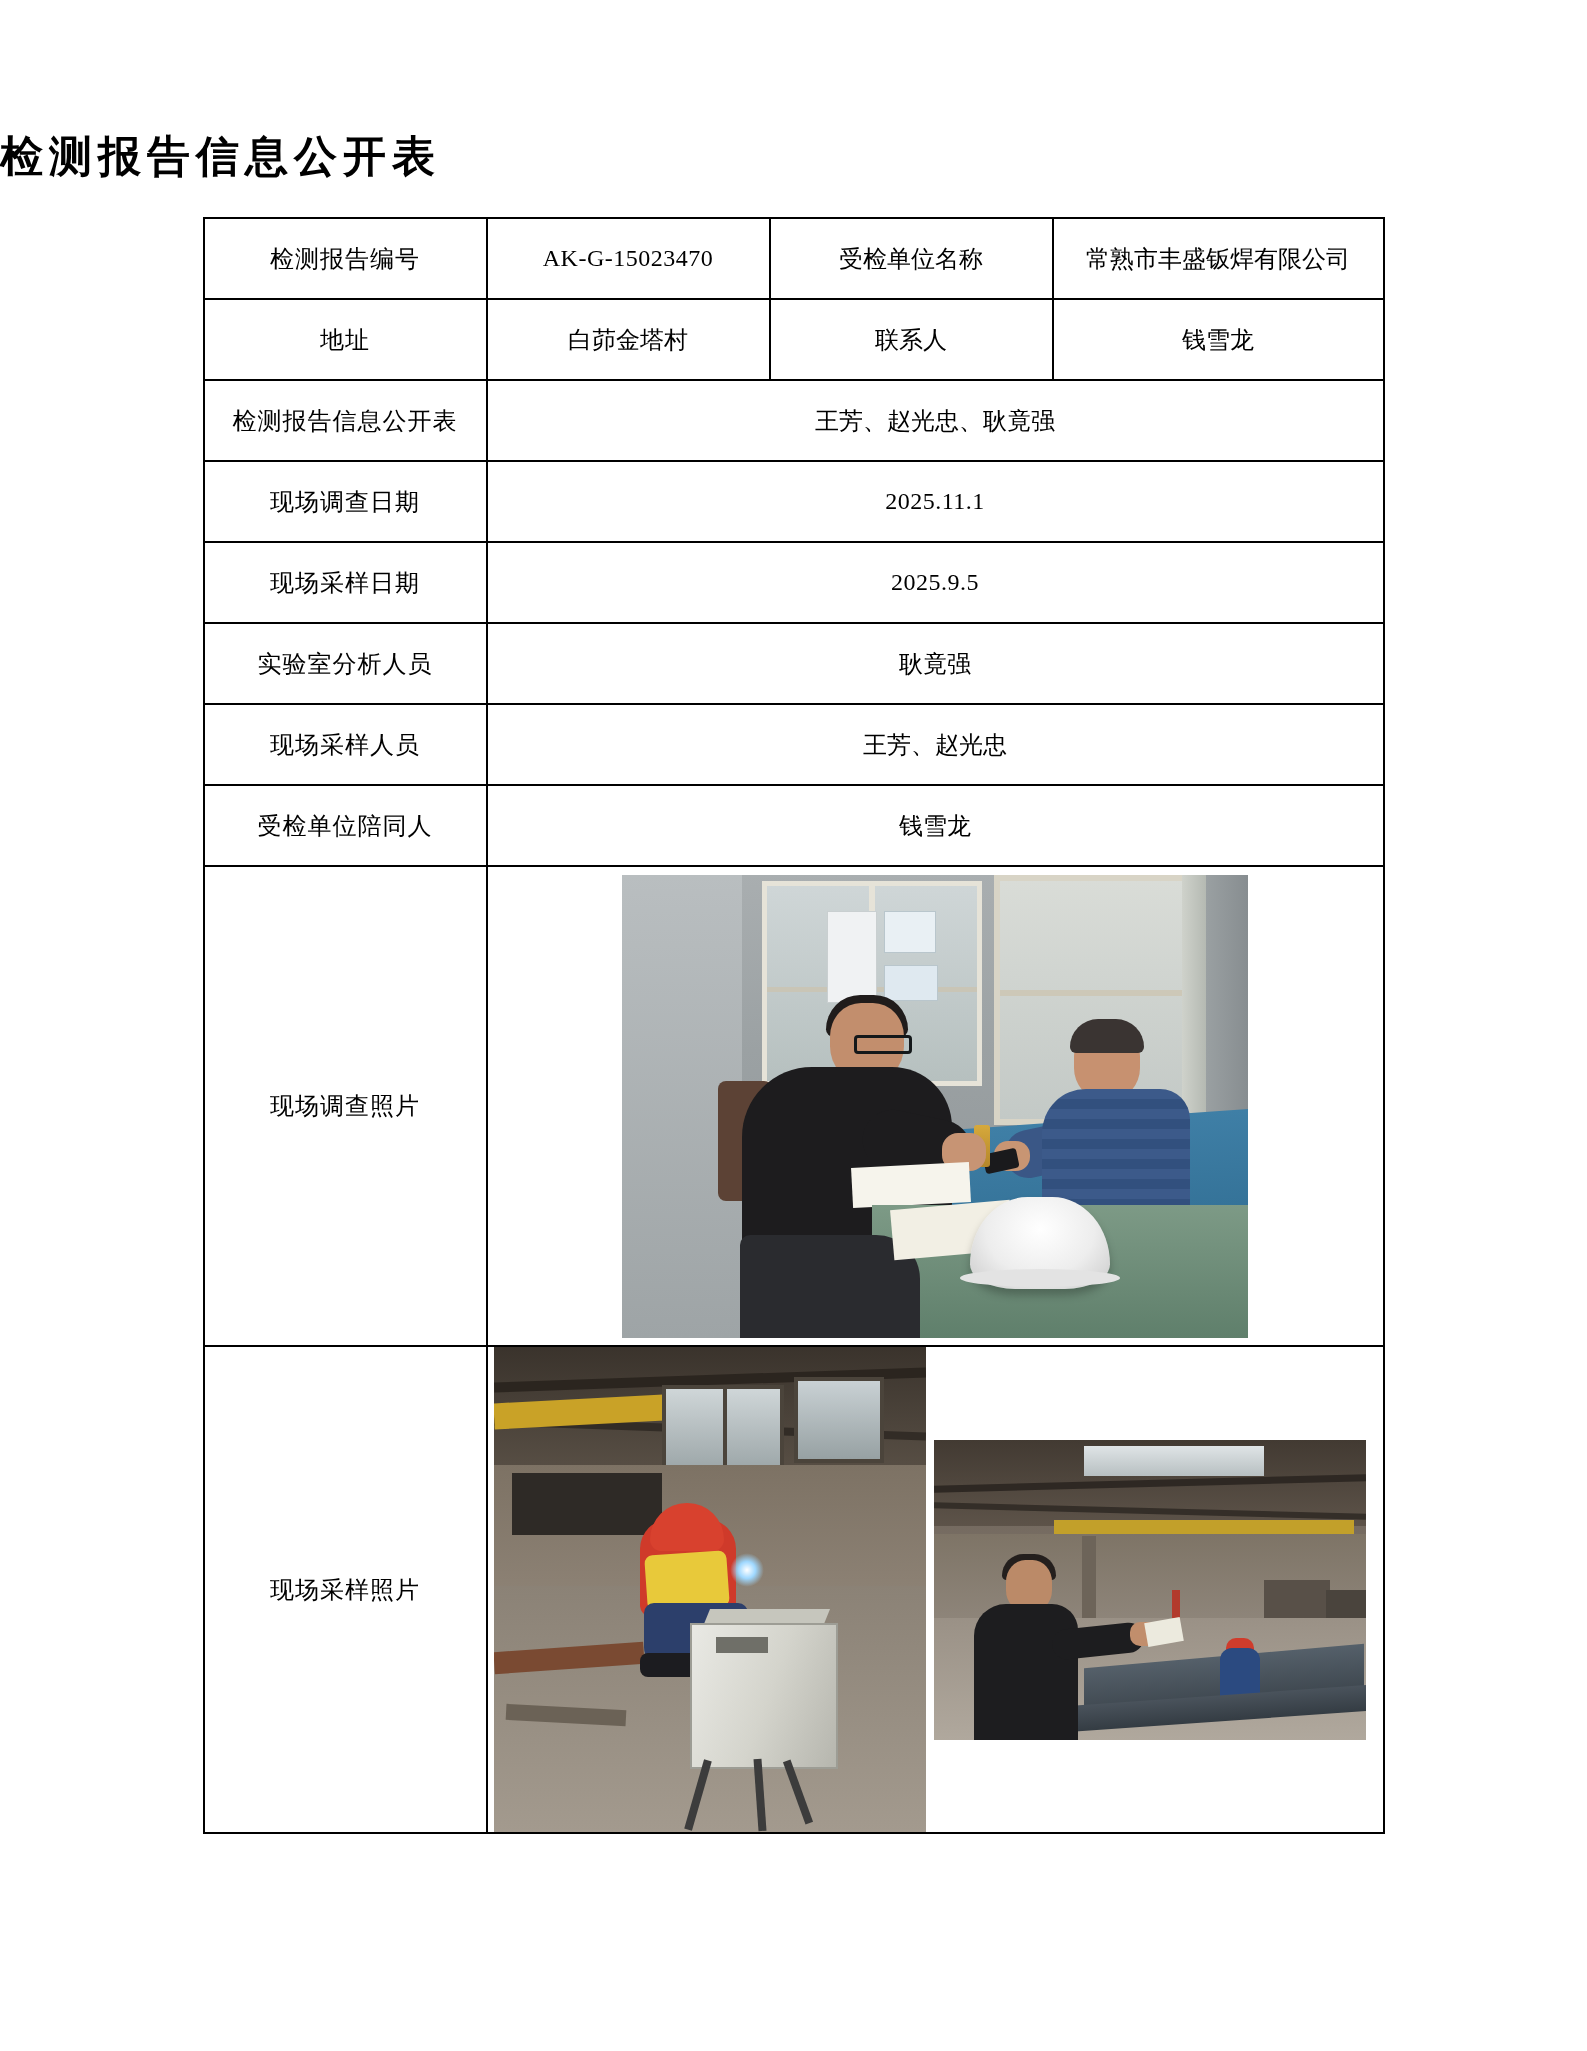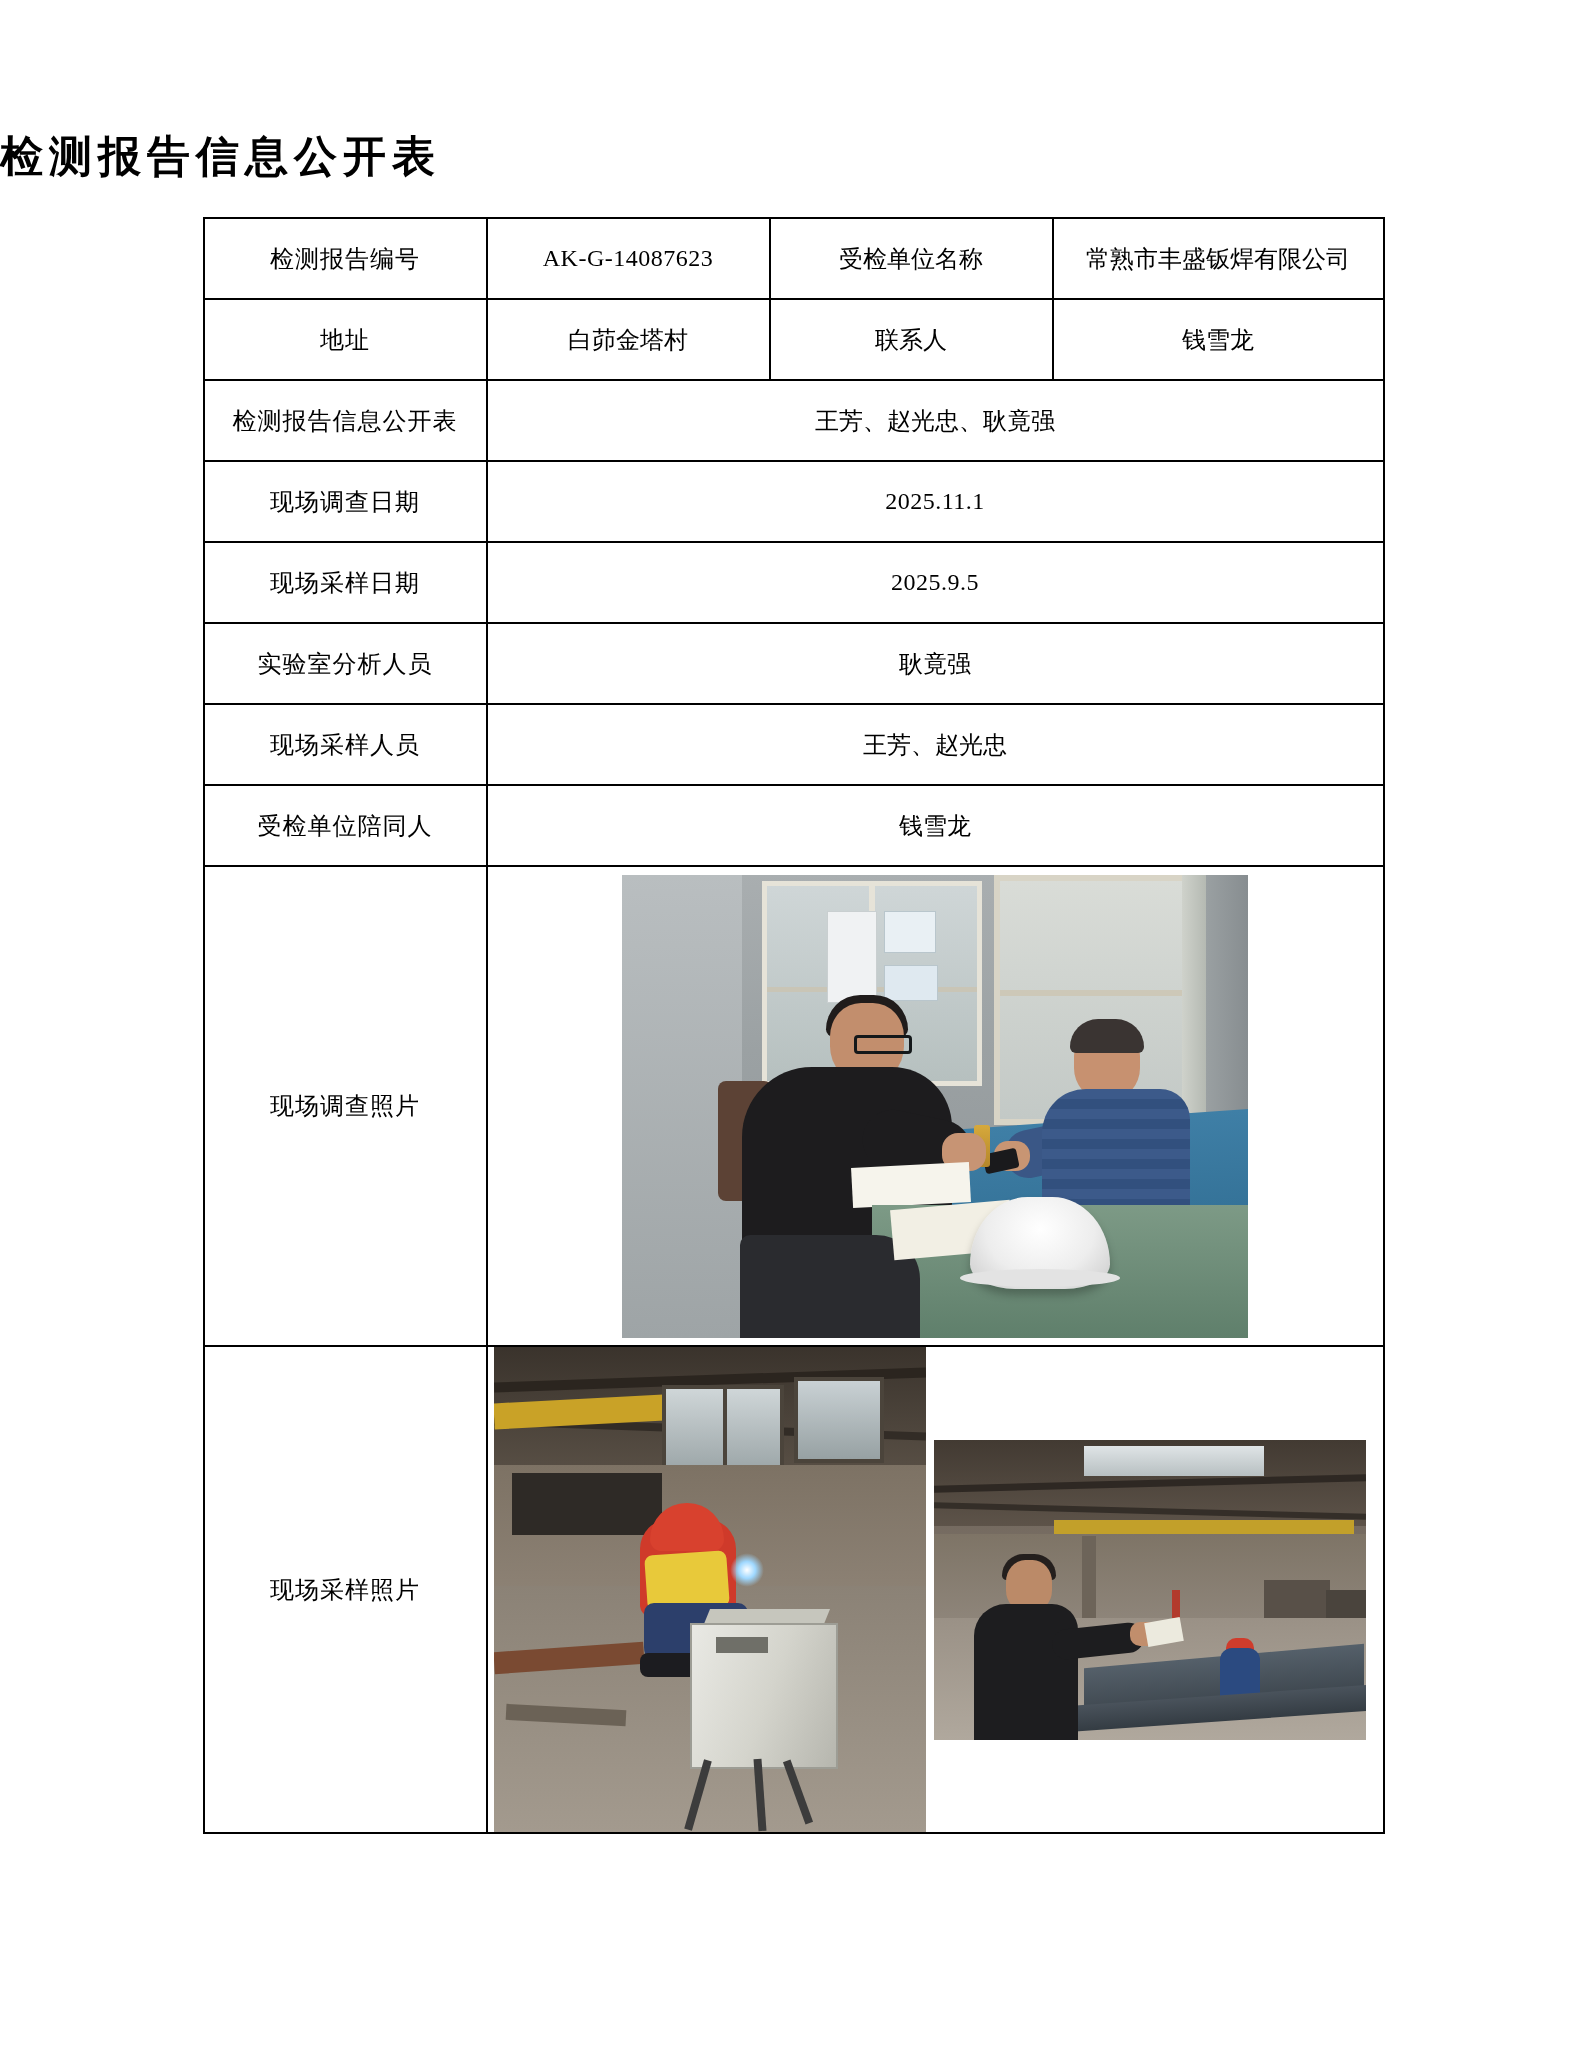--- a/index.html
+++ b/index.html
@@ -430,21 +430,21 @@
 <body>
 
 <div class="page">
 
   <h1 class="doc-title">检测报告信息公开表</h1>
 
   <table class="main-table">
     <tbody>
       <tr>
         <td class="label">检测报告编号</td>
-        <td class="val-2 num">AK-G-14087623</td>
+        <td class="val-2 num">AK-G-15023470</td>
         <td class="label-2">受检单位名称</td>
         <td class="val-last">常熟市丰盛钣焊有限公司</td>
       </tr>
       <tr>
         <td class="label">地址</td>
         <td class="val-2">白茆金塔村</td>
         <td class="label-2">联系人</td>
         <td class="val-last">钱雪龙</td>
       </tr>
       <tr>

